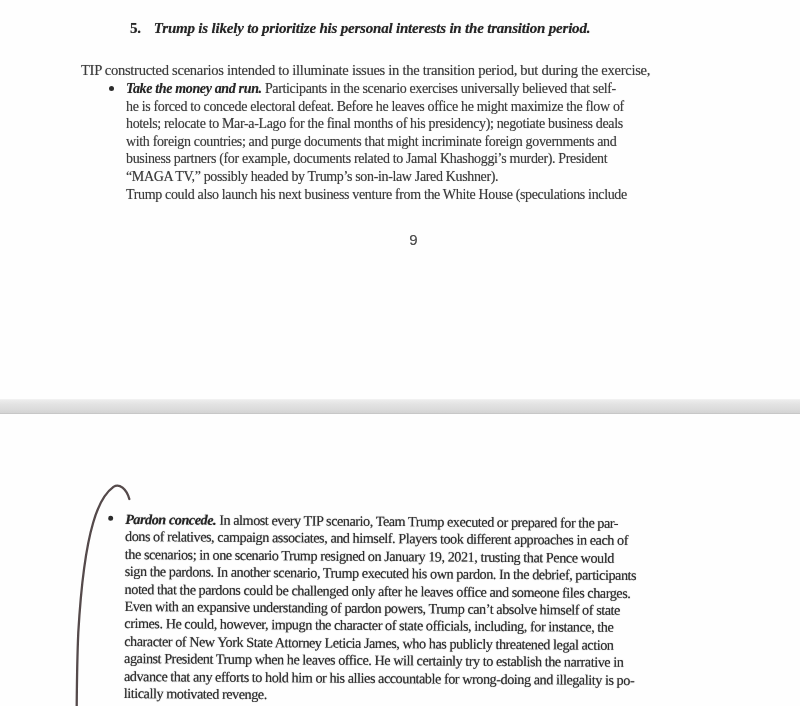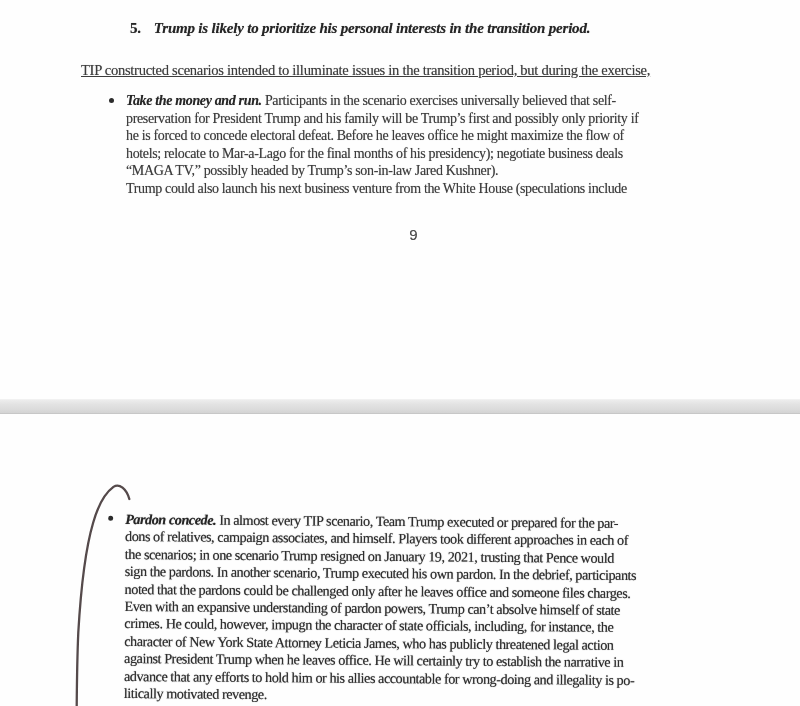--- a/index.html
+++ b/index.html
@@ -49,35 +49,34 @@
 
   .intro {
     margin-top: 24px;
     margin-left: 81px;
     width: 690px;
     font-size: 14.6px;
     line-height: 19px;
     letter-spacing: -0.3px;
     color: #3c3c3c;
     text-shadow: 0 0 0.7px rgba(70,70,70,0.55);
-    text-decoration: underline;
   }
 
   .line { white-space: nowrap; }
 
   .bullet {
     position: relative;
     margin-left: 126px;
     width: 630px;
     font-size: 14px;
     line-height: 17.6px;
     letter-spacing: -0.35px;
     text-shadow: 0 0 0.7px rgba(70,70,70,0.55);
   }
-  .page-1 .bullet { margin-top: 12px; }
+  .page-1 .bullet { }
   .bullet .bullet-dot {
     position: absolute;
     left: -17px;
     top: 6px;
     width: 5px;
     height: 5px;
     border-radius: 50%;
     background: #2c2c2c;
   }
   .bullet .blabel {
@@ -131,23 +130,24 @@
     </h3>
 
     <div class="intro">
         <div class="line">TIP constructed scenarios intended to illuminate issues in the transition period, but during the exercise,</div>
       </div>
 
     <div class="bullet">
       <span class="bullet-dot"></span>
       <div class="line"><span class="blabel">Take the money and run.</span><span> Participants in the scenario exercises universally believed that self-</span></div>
       <div>
-          <div class="line">preservation for President Trump and his family will be Trump’s first and possibly only priority if</div>
           <div class="line">he is forced to concede electoral defeat. Before he leaves office he might maximize the flow of</div>
           <div class="line">hotels; relocate to Mar-a-Lago for the final months of his presidency); negotiate business deals</div>
+          <div class="line">with foreign countries; and purge documents that might incriminate foreign governments and</div>
+          <div class="line">business partners (for example, documents related to Jamal Khashoggi’s murder). President</div>
           <div class="line">“MAGA TV,” possibly headed by Trump’s son-in-law Jared Kushner).</div>
           <div class="line">Trump could also launch his next business venture from the White House (speculations include</div>
         </div>
     </div>
 
     <div class="page-number">9</div>
 
   </section>
 
   <div class="page-gap"></div>

